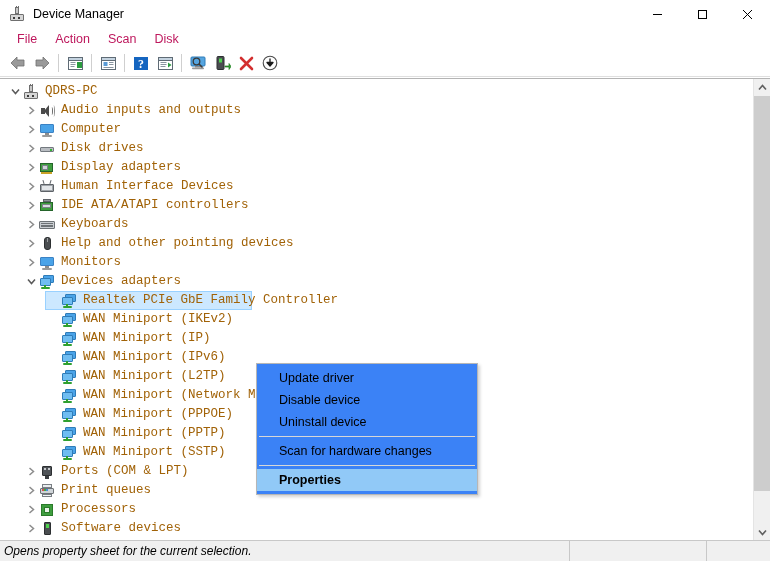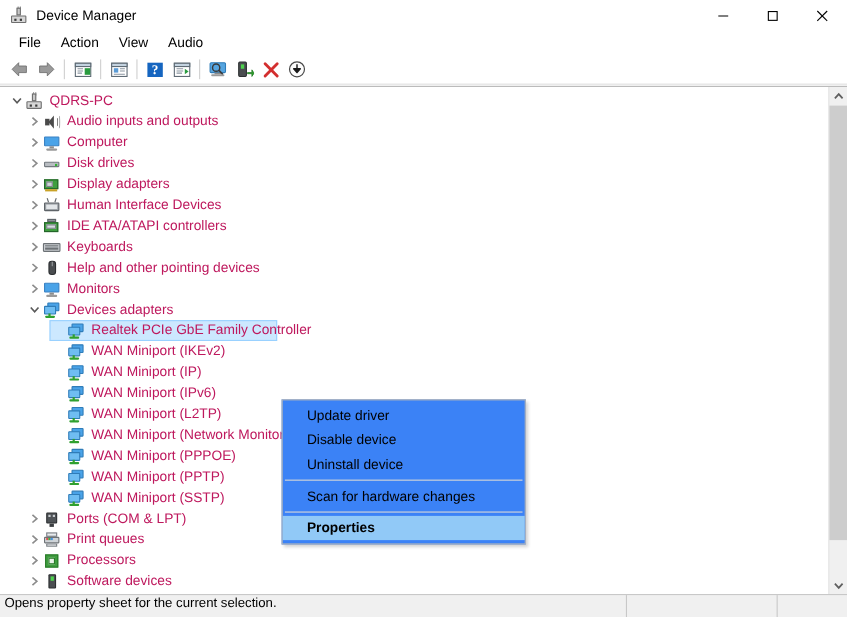--- a/index.html
+++ b/index.html
@@ -98,21 +98,21 @@
     height: 22px;
     display: flex;
     align-items: center;
     background: #ffffff;
     padding-left: 8px;
     border-bottom: 0;
   }
   .menu-item {
     padding: 2px 9px;
     font-size: 12.5px;
-    color: #000000;
+    color: #be185d;
     cursor: default;
     line-height: 16px;
   }
 
   
   #toolbar {
     height: 26px;
     background: #ffffff;
     display: flex;
     align-items: center;
@@ -172,22 +172,23 @@
   }
   .trow .ticon {
     width: 16px;
     height: 16px;
     flex: 0 0 16px;
     margin-right: 6px;
     position: relative;
   }
   .trow .tlabel {
     font-size: 12.5px;
-    color: #be185d;
+    color: #a16207;
     line-height: 17px;
+    font-family: Liberation Mono, monospace;
   }
   .trow.selected .sel-bg {
     position: absolute;
     left: 0;
     top: 0;
     height: 19px;
     background: #cce8ff;
     border: 1px solid #99d1ff;
     box-sizing: border-box;
     z-index: 0;
@@ -349,22 +350,23 @@
   
   #statusbar {
     position: absolute;
     left: 0;
     bottom: 0;
     width: 770px;
     height: 21px;
     background: #f0f0f0;
     border-top: 1px solid #c8c8c8;
     display: flex;
-    align-items: flex-start;
+    align-items: center;
     box-sizing: border-box;
+    font-style: italic;
   }
   #status-text {
     flex: 0 0 565px;
     padding-left: 4px;
     font-size: 12px;
     color: #000;
     white-space: nowrap;
     overflow: hidden;
   }
   .status-pane {
@@ -406,22 +408,22 @@
           <line x1="1" y1="1" x2="10" y2="10" stroke="#000" stroke-width="1"></line>
           <line x1="10" y1="1" x2="1" y2="10" stroke="#000" stroke-width="1"></line>
         </svg>
     </div>
   </div>
 </div>
 
 <div id="menubar">
   <div class="menu-item">File</div>
   <div class="menu-item">Action</div>
-  <div class="menu-item">View</div>
-  <div class="menu-item">Audio</div>
+  <div class="menu-item">Scan</div>
+  <div class="menu-item">Disk</div>
 </div>
 
 <div id="toolbar">
 
   <div class="tb-btn">
     <svg width="18" height="16" viewBox="0 0 18 16">
       <path d="M8 2 L2 8 L8 14 L8 11 L15 11 L15 5 L8 5 Z" fill="#9a9a9a" stroke="#6f6f6f" stroke-width="0.8" stroke-linejoin="round"></path>
     </svg>
   </div>
   <div class="tb-btn">

